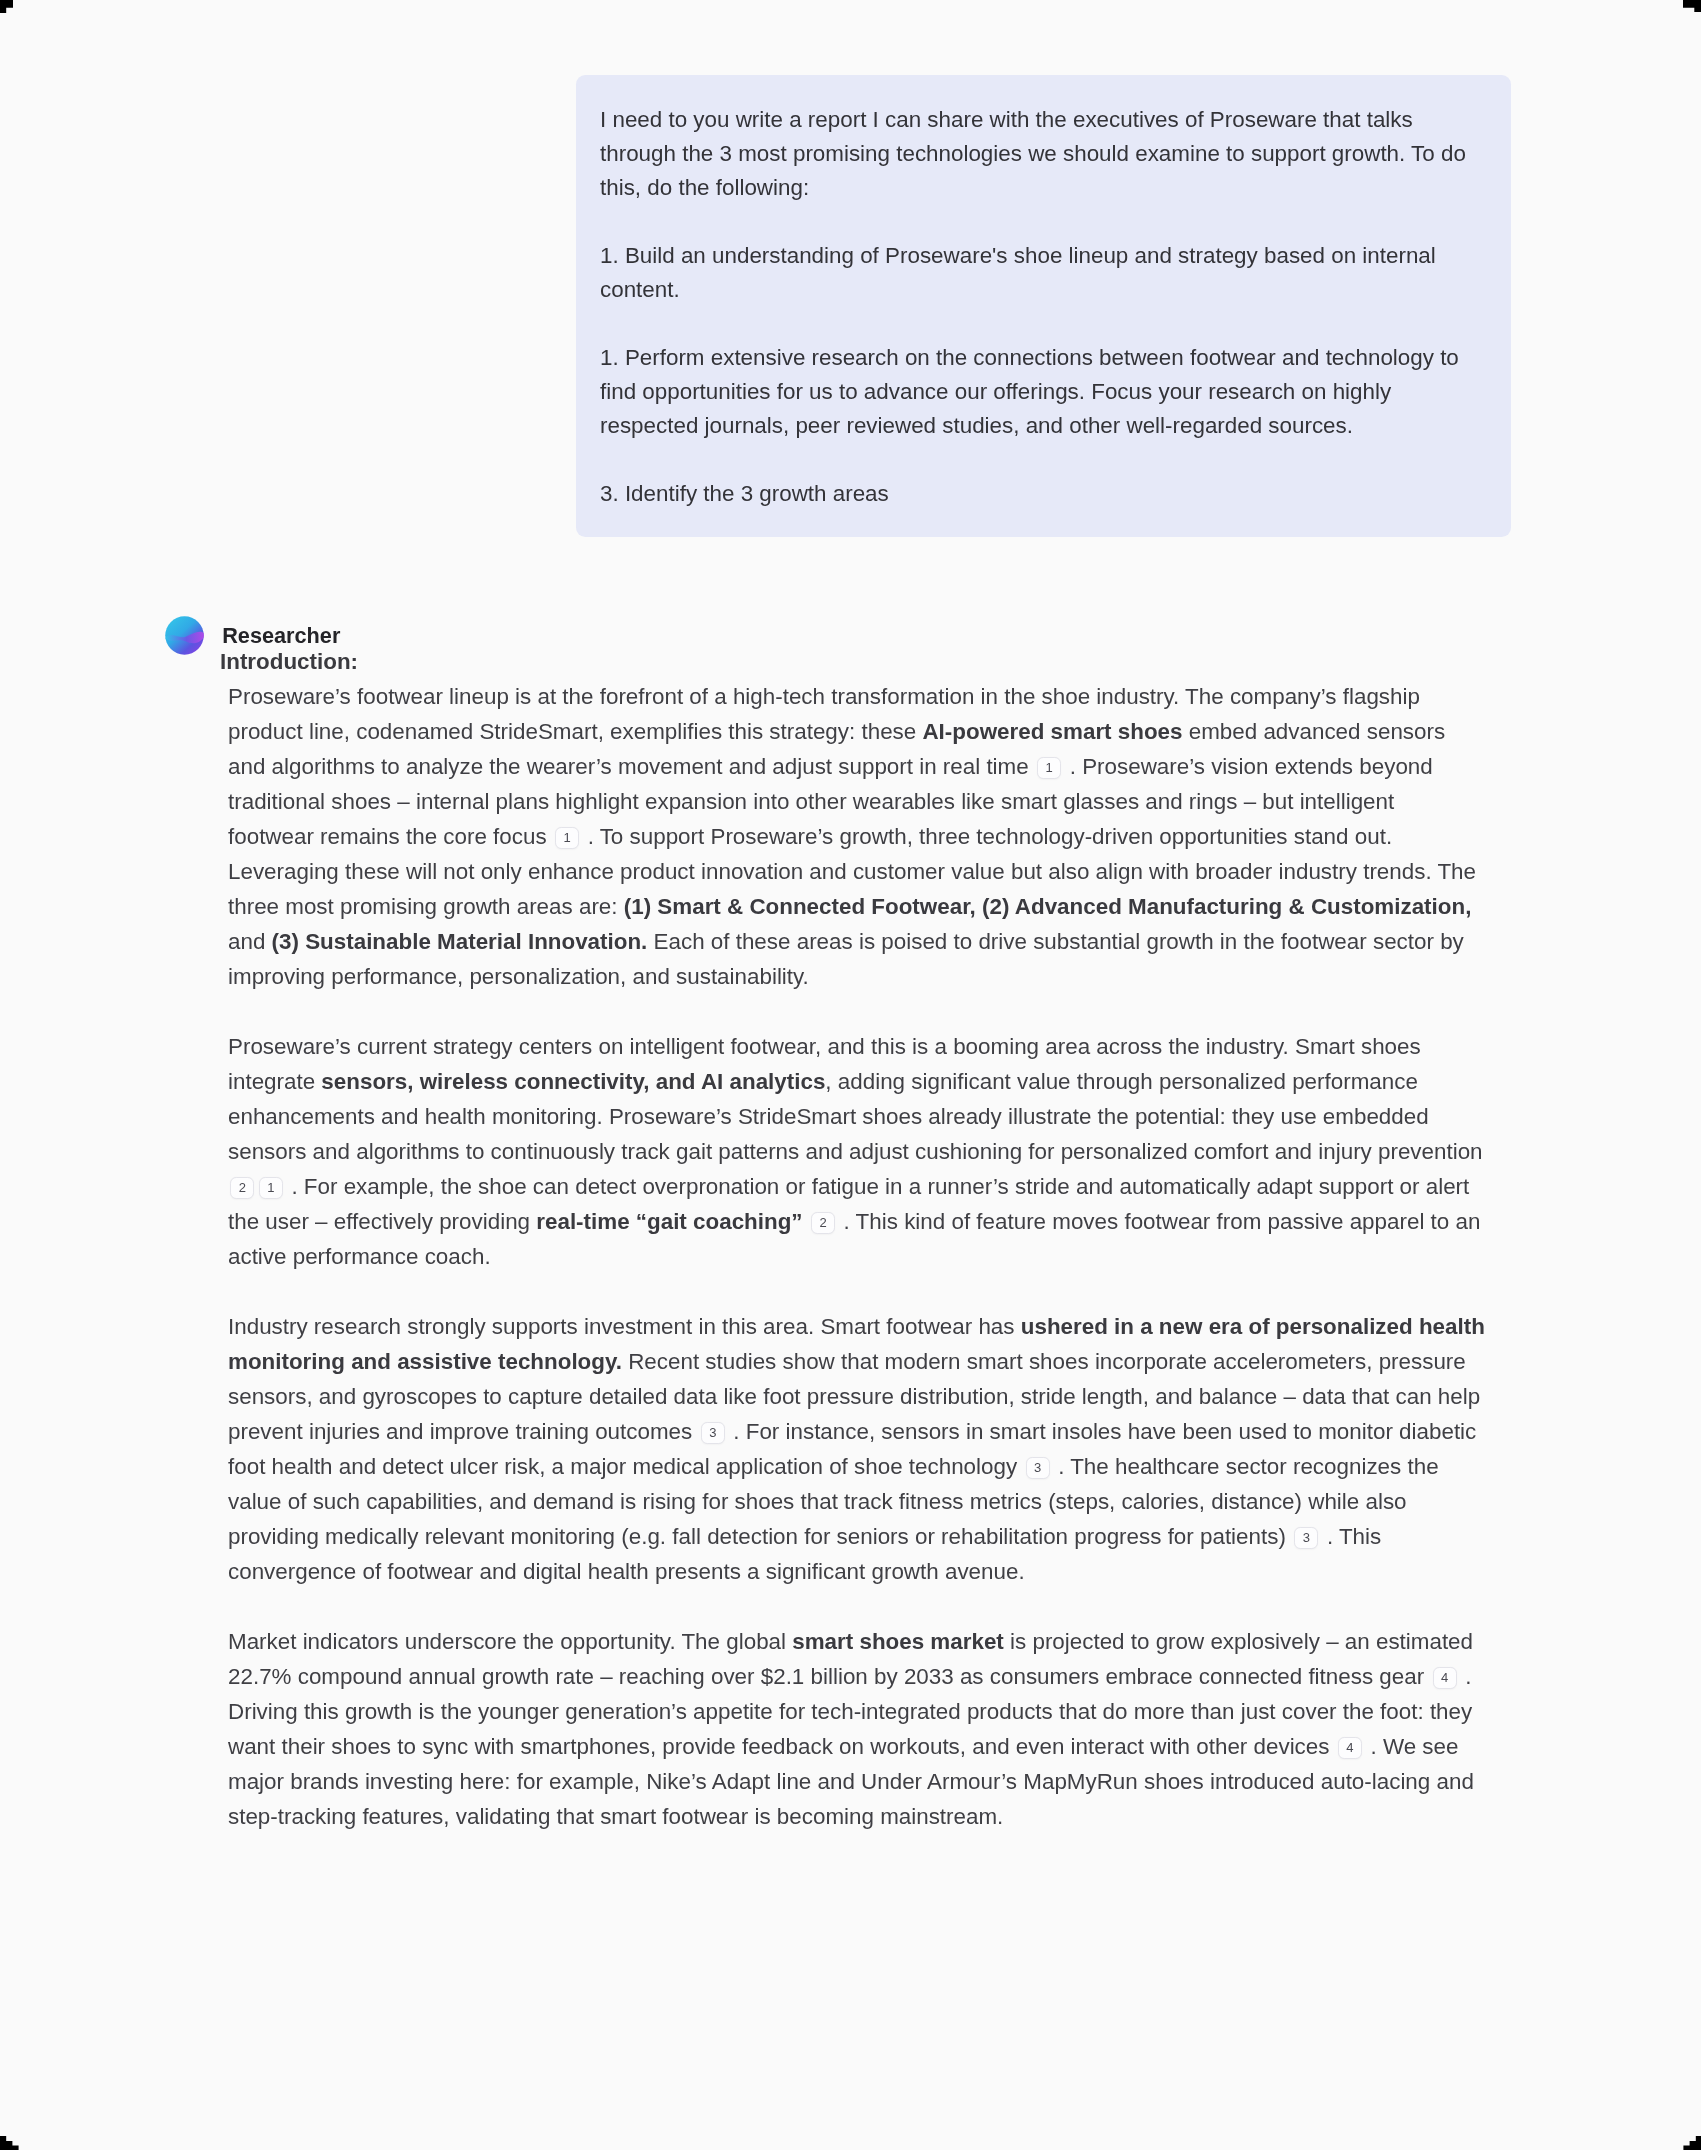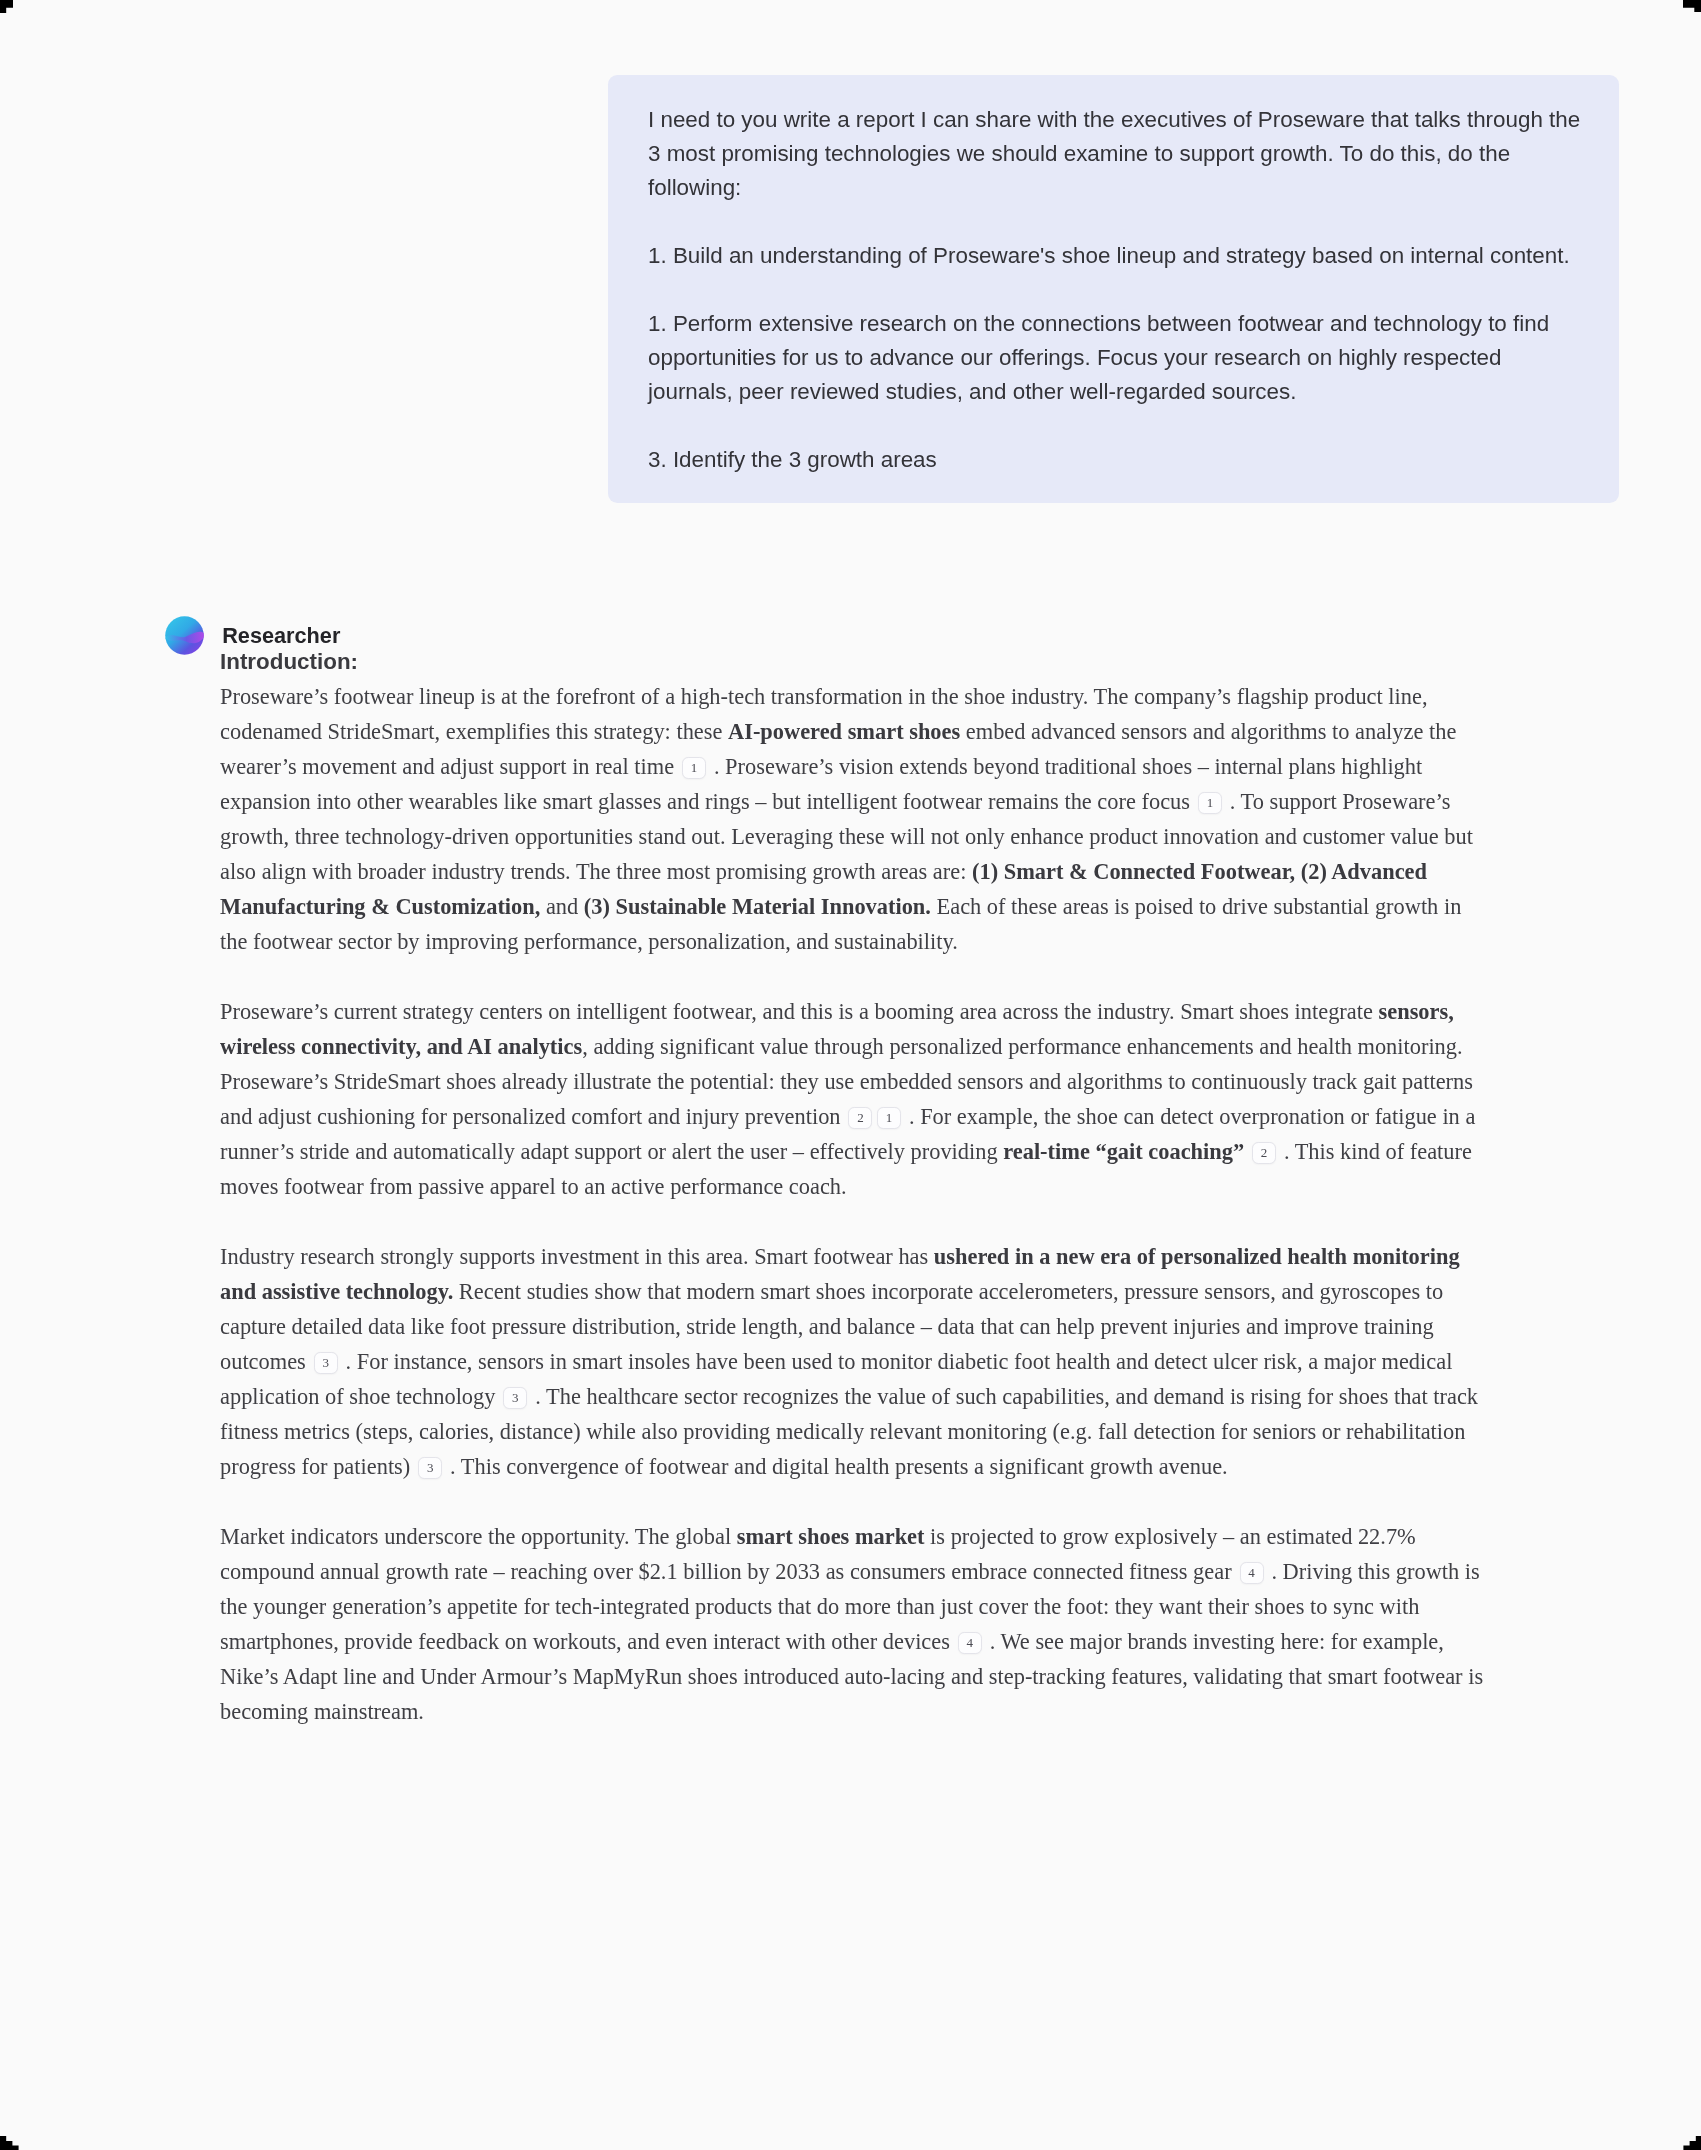--- a/index.html
+++ b/index.html
@@ -25,45 +25,45 @@
     clip-path:polygon(0 0,13px 0,13px 7.7px,6.2px 7.7px,6.2px 13px,0 13px);}
   .corner.tr{top:0;right:0;width:19.3px;height:12.4px;
     clip-path:polygon(0 0,19.3px 0,19.3px 12.4px,11.6px 12.4px,11.6px 7.7px,0 7.7px);}
   .corner.br{bottom:0;right:0;width:18.6px;height:15.5px;
     clip-path:polygon(18.6px 0,18.6px 15.5px,0 15.5px,0 10px,6.2px 10px,6.2px 5.4px,12.4px 5.4px,12.4px 0);}
   .corner.bl{bottom:0;left:0;width:18.6px;height:15.5px;
     clip-path:polygon(0 0,6.2px 0,6.2px 5.4px,12.4px 5.4px,12.4px 10px,18.6px 10px,18.6px 15.5px,0 15.5px);}
 
   
   .user-bubble{
-    position:absolute;left:608px;top:75px;width:1011px;
+    position:absolute;left:576px;top:75px;width:935px;
     background:var(--bubble-bg);
     border-radius:9.3px;
-    padding:28px 36px 26px 40px;
+    padding:28px 36px 26px 24px;
     font-size:22.4px;line-height:34px;color:#333338;
   }
   .user-bubble p{margin:0;}
   .user-bubble p + p{margin-top:34px;}
 
   
   .agent-row{
     position:absolute;left:163px;top:614px;
     display:flex;align-items:center;gap:16.2px;height:43px;
   }
   .agent-icon{width:43px;height:43px;display:inline-block;}
   .agent-name{font-size:21.7px;font-weight:700;color:#242428;}
 
   
   .content{
     position:absolute;left:220px;top:644px;width:1265px;
     font-size:22.4px;line-height:35px;color:var(--text);
     height:1481px;overflow:hidden;
   }
   .content .h{font-weight:700;color:#3a3a3f;}
-  .content .para{margin:0 0 35px 0;font-family:Liberation Serif, serif;}
+  .content .para{margin:0 0 35px 8px;}
   .content strong{font-weight:700;color:#3a3a3f;}
 
   
   .cite{
     display:inline-block;min-width:24px;height:22.4px;padding:0 3.9px;
     border:1.2px solid var(--chip-border);border-radius:6.2px;
     background:var(--chip-bg);color:var(--chip-text);
     font-size:13px;line-height:20px;font-weight:400;
     text-align:center;vertical-align:2.3px;margin:0 2.3px;
     box-shadow:0 0.8px 1.5px rgba(0,0,0,0.03);

